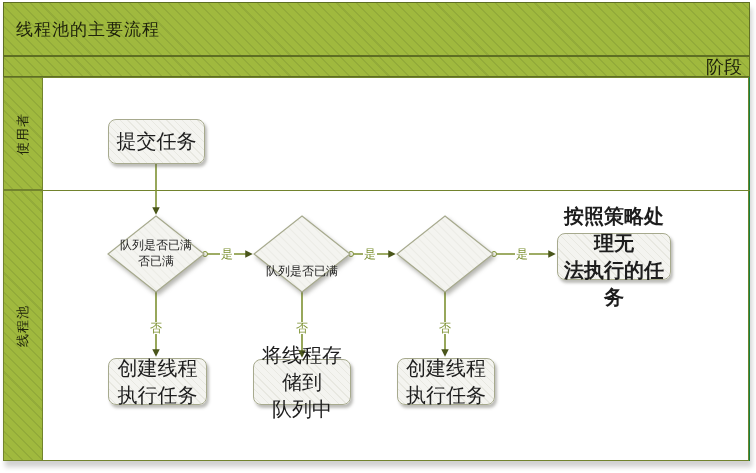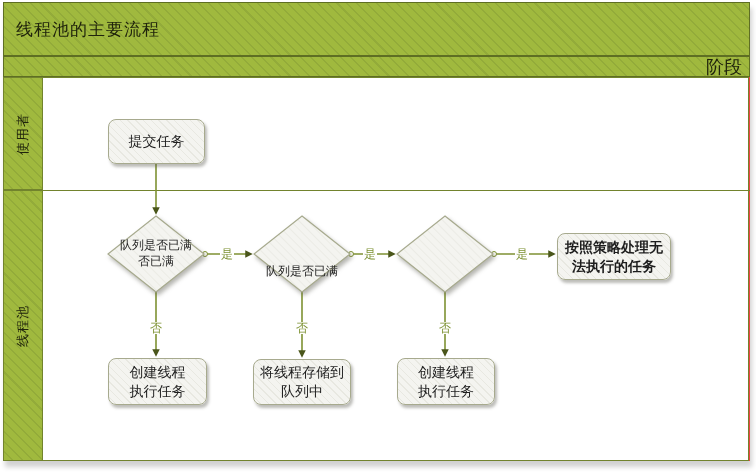--- a/index.html
+++ b/index.html
@@ -4,21 +4,21 @@
 <style>
   html,body{margin:0;padding:0;background:#ffffff;}
   .canvas{
     position:relative;width:756px;height:473px;overflow:hidden;
     font-family:"Liberation Sans","DejaVu Sans",sans-serif;
     background:#ffffff;
   }
   .panel{
     position:absolute;left:3px;top:2px;width:747px;height:459px;
     box-shadow:2px 6px 5px rgba(0,0,0,0.18);
-    background:#ef4444;
+    background:#15803d;
   }
   .hatch-green{
     background:repeating-linear-gradient(45deg,#a0b93e 0px,#a0b93e 5.5px,#93ab3a 5.5px,#93ab3a 7px);
   }
   .title-bar{
     position:absolute;left:0;top:0;width:745px;height:52px;
     border:1px solid #5e6e23;
     display:flex;align-items:center;
   }
   .title-text{
@@ -50,21 +50,21 @@
     position:absolute;left:40px;top:188px;width:707px;height:0;
     border-top:1px solid #72832d;
   }
   .flow-layer{position:absolute;left:0;top:0;width:747px;height:459px;}
   .node-rect{
     position:absolute;
     background:repeating-linear-gradient(45deg,#f4f4f0 0px,#f4f4f0 4.5px,#e8e8e1 4.5px,#e8e8e1 5.5px);
     border:1px solid #a7aa8e;border-radius:8px;
     box-shadow:2px 3px 3px rgba(90,90,80,0.40);
     display:flex;align-items:center;justify-content:center;text-align:center;
-    font-size:14px;color:#1d1d1d;line-height:1.35;white-space:pre-line;
+    font-size:20px;color:#1d1d1d;line-height:1.35;white-space:pre-line;
   }
   .diamond-text{
     position:absolute;display:flex;align-items:center;justify-content:center;
     text-align:center;font-size:12px;color:#1d1d1d;line-height:1.3;white-space:pre-line;
   }
   .edge-label{
     position:absolute;transform:translate(-50%,-50%);
     font-size:12px;color:#7d9233;background:#ffffff;padding:0 1px;line-height:1;
   }
   svg{position:absolute;left:0;top:0;overflow:visible;}

